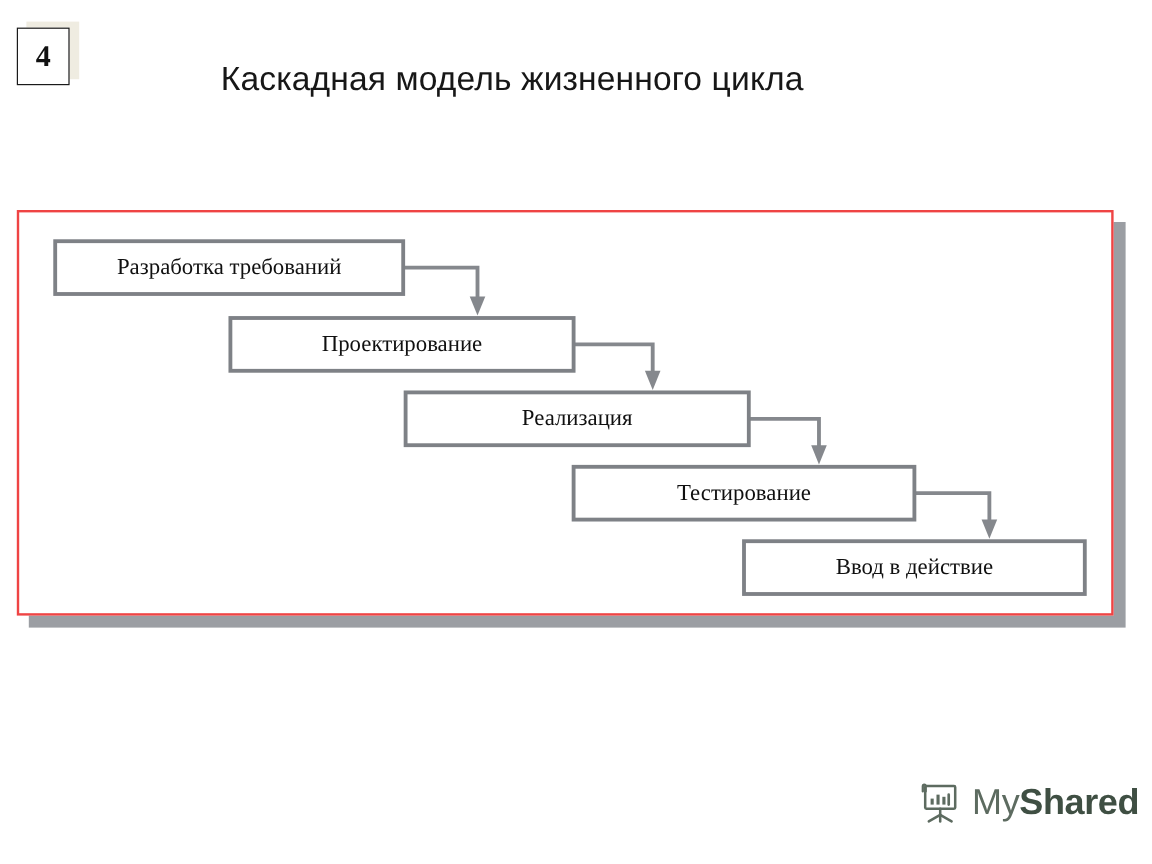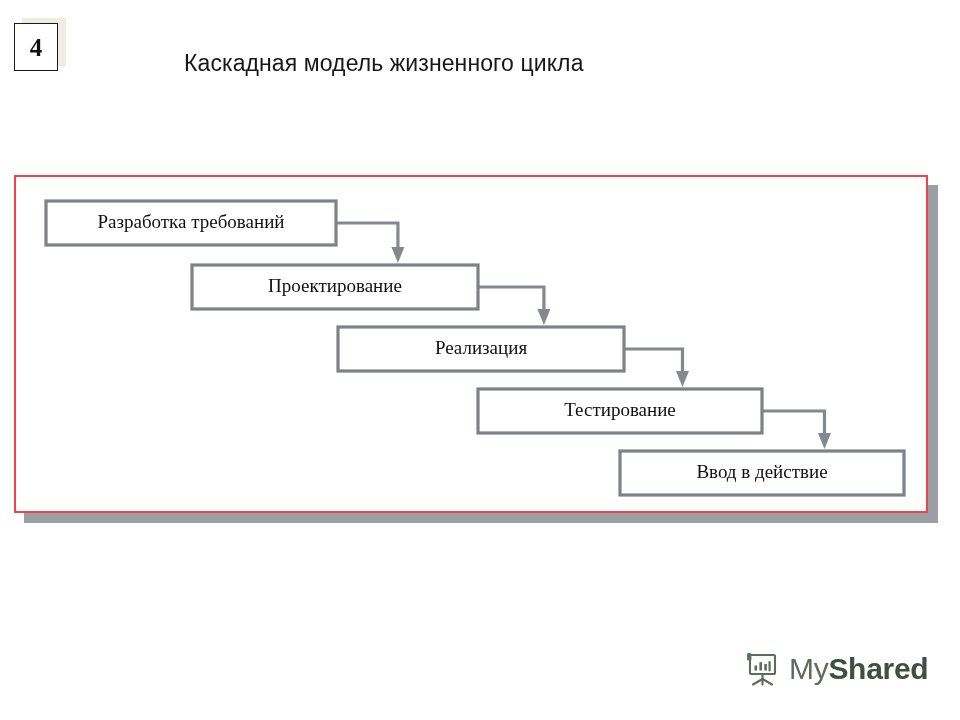--- a/index.html
+++ b/index.html
@@ -49,21 +49,21 @@
     color: #111111;
     line-height: 1;
   }
 
   
   #slide-title {
     position: absolute;
     left: 184px;
     top: 50px;
     width: 620px;
-    font-size: 23px;
+    font-size: 28px;
     font-weight: 400;
     color: #171717;
     white-space: nowrap;
     letter-spacing: 0.1px;
   }
 
   
   #diagram-shadow {
     position: absolute;
     left: 24px;
@@ -105,21 +105,21 @@
     stroke: #85888d;
     stroke-width: 3.2;
   }
   .connector-head {
     fill: #85888d;
   }
 
   
   #watermark {
     position: absolute;
-    left: 744px;
+    left: 765px;
     top: 650px;
     display: flex;
     align-items: center;
     gap: 9px;
   }
   #watermark-icon {
     width: 36px;
     height: 38px;
     display: block;
   }

